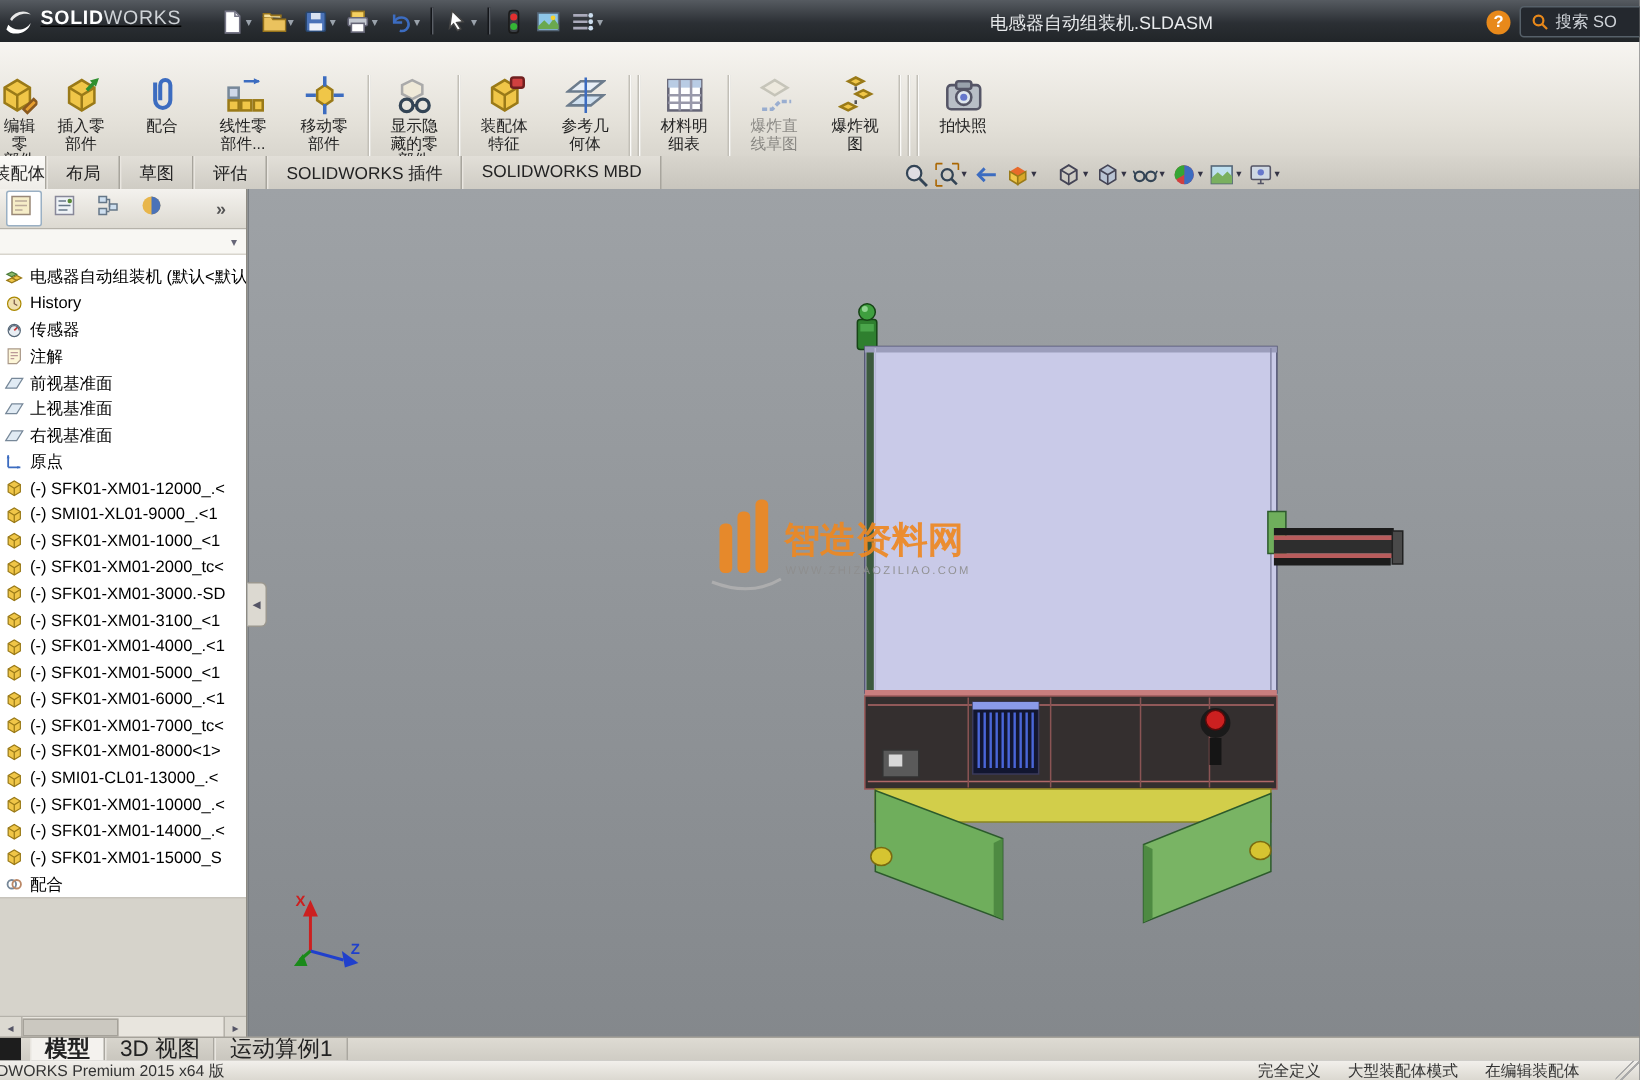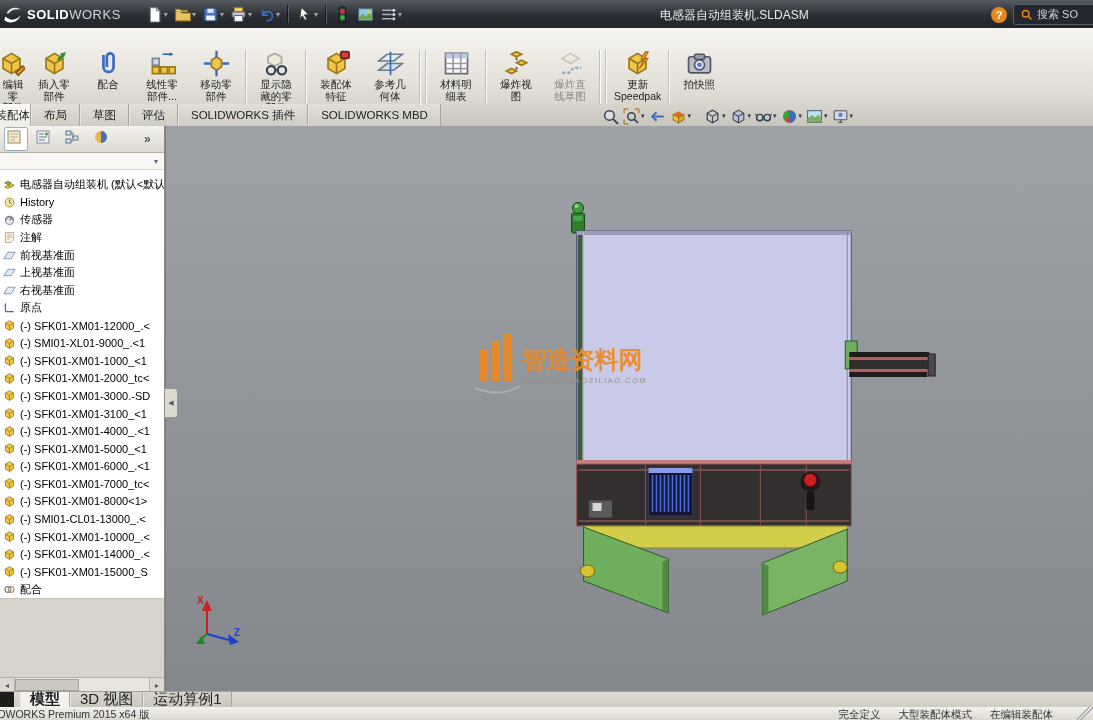--- a/index.html
+++ b/index.html
@@ -1,21 +1,21 @@
 <!DOCTYPE html>
 <html style="--viewport-top: #9ea2a6; --viewport-bottom: #84888c; --model-box: #c9cae8; --model-green: #6fae5c; --model-yellow: #d2ce4a; --model-base: #342f2f; --model-frame-pink: #c87e7e; --model-blue: #4a66d8; --watermark-orange: #ee8822; --active-button-blue: #c6dbee;"><head>
 <meta charset="utf-8">
 <style>
   html,body{margin:0;padding:0;}
   body{width:1093px;height:720px;position:relative;overflow:hidden;background:#888;
        font-family:"Liberation Sans","DejaVu Sans",sans-serif;-webkit-user-select:none;user-select:none;}
   
   .titlebar{position:absolute;top:0;left:0;right:0;height:28px;
     background:linear-gradient(#565b61,#2b2f34 55%,#212528);display:flex;align-items:center;}
-  .logo{display:flex;align-items:center;gap:4px;margin-left:3px;}
+  .logo{display:flex;align-items:flex-start;gap:4px;margin-left:3px;text-decoration:underline;}
   .logo-ico{width:20px;height:20px;display:inline-block;}
   .logo-text{color:#fff;font-size:13px;letter-spacing:.5px;}
   .logo-text b{font-weight:700;}
   .logo-text i{font-style:normal;font-weight:400;color:#cfd3d7;}
   .tb-icons{display:flex;align-items:center;margin-left:22px;}
   .tbtn{display:flex;align-items:center;padding:2px 3px;border-radius:2px;}
   .ico18{width:17px;height:17px;display:inline-block;}
   .tcaret{color:#9aa2ab;font-size:8px;margin-left:1px;}
   .tsep{width:1px;height:18px;background:#14161a;border-right:1px solid #5a5f66;margin:0 4px;display:inline-block;}
   .doc-title{position:absolute;left:660px;top:7px;color:#e8eaec;font-size:12px;white-space:nowrap;}
@@ -281,49 +281,40 @@
         <div class="rbtn">
           <span class="ico26"><svg viewBox="0 0 16 16" width="100%" height="100%">
               <rect x="1.5" y="2" width="13" height="12" fill="#fff" stroke="#667"></rect>
               <rect x="1.5" y="2" width="13" height="3" fill="#b9cce4"></rect>
               <path d="M1.5 8h13M1.5 11h13M6 2v12M10.5 2v12" stroke="#9999aa"></path>
             </svg></span>
           <span class="rlabel">材料明
 细表</span>
         </div>
         <div class="rsep"></div>
+        <div class="rbtn disabled">
+          <span class="ico26"><svg viewBox="0 0 16 16" width="100%" height="100%">
+              <path d="M3 5l5-3 5 3-5 3z" fill="#efe9d8" stroke="#998"></path>
+              <path d="M3 13.5h4l3-3h4.5" fill="none" stroke="#3c6cc0" stroke-width="1.4" stroke-dasharray="2 1"></path>
+            </svg></span>
+          <span class="rlabel">爆炸直
+线草图</span>
+        </div>
         <div class="rbtn">
           <span class="ico26"><svg viewBox="0 0 16 16" width="100%" height="100%">
               <path d="M2 12.5l3-1.5 3 1.5-3 1.5z" fill="#f0c648" stroke="#9a7a18"></path>
               <path d="M8 7.5l3-1.5 3 1.5-3 1.5z" fill="#f0c648" stroke="#9a7a18"></path>
               <path d="M5 2.5L8 1l3 1.5L8 4z" fill="#f0c648" stroke="#9a7a18"></path>
               <path d="M8 4.5v2M8 10v2" stroke="#555" stroke-dasharray="1.5 1"></path>
             </svg></span>
           <span class="rlabel">爆炸视
 图</span>
         </div>
-        <div class="rbtn disabled">
-          <span class="ico26"><svg viewBox="0 0 16 16" width="100%" height="100%">
-              <path d="M3 5l5-3 5 3-5 3z" fill="#efe9d8" stroke="#998"></path>
-              <path d="M3 13.5h4l3-3h4.5" fill="none" stroke="#3c6cc0" stroke-width="1.4" stroke-dasharray="2 1"></path>
-            </svg></span>
-          <span class="rlabel">爆炸直
-线草图</span>
-        </div>
         <div class="rsep"></div>
         <div class="rsep"></div>
-        <div class="rbtn">
-          <span class="ico26"><svg viewBox="0 0 16 16" width="100%" height="100%">
-              <path d="M3 5l5-3 5 3v6l-5 3-5-3z" fill="#f0c648" stroke="#9a7a18"></path>
-              <path d="M3 5l5 3 5-3M8 8v6" fill="none" stroke="#9a7a18"></path>
-              <path d="M12.5 1l-2.5 4.5h2L9 11l5.5-6h-2.2L14.5 1z" fill="#e89020" stroke="#9a5a10" stroke-width=".5"></path>
-            </svg></span>
-          <span class="rlabel">更新
-Speedpak</span>
-        </div>
         <div class="rsep"></div>
         <div class="rbtn">
           <span class="ico26"><svg viewBox="0 0 16 16" width="100%" height="100%">
               <rect x="1.5" y="4" width="13" height="9.5" rx="1.5" fill="#b8bec6" stroke="#556"></rect>
               <rect x="5" y="2.5" width="6" height="3" rx="1" fill="#9aa2ac" stroke="#556"></rect>
               <circle cx="8" cy="8.8" r="3" fill="#dfe6ee" stroke="#556"></circle>
               <circle cx="8" cy="8.8" r="1.4" fill="#6677cc"></circle>
             </svg></span>
           <span class="rlabel">拍快照</span>
         </div>

